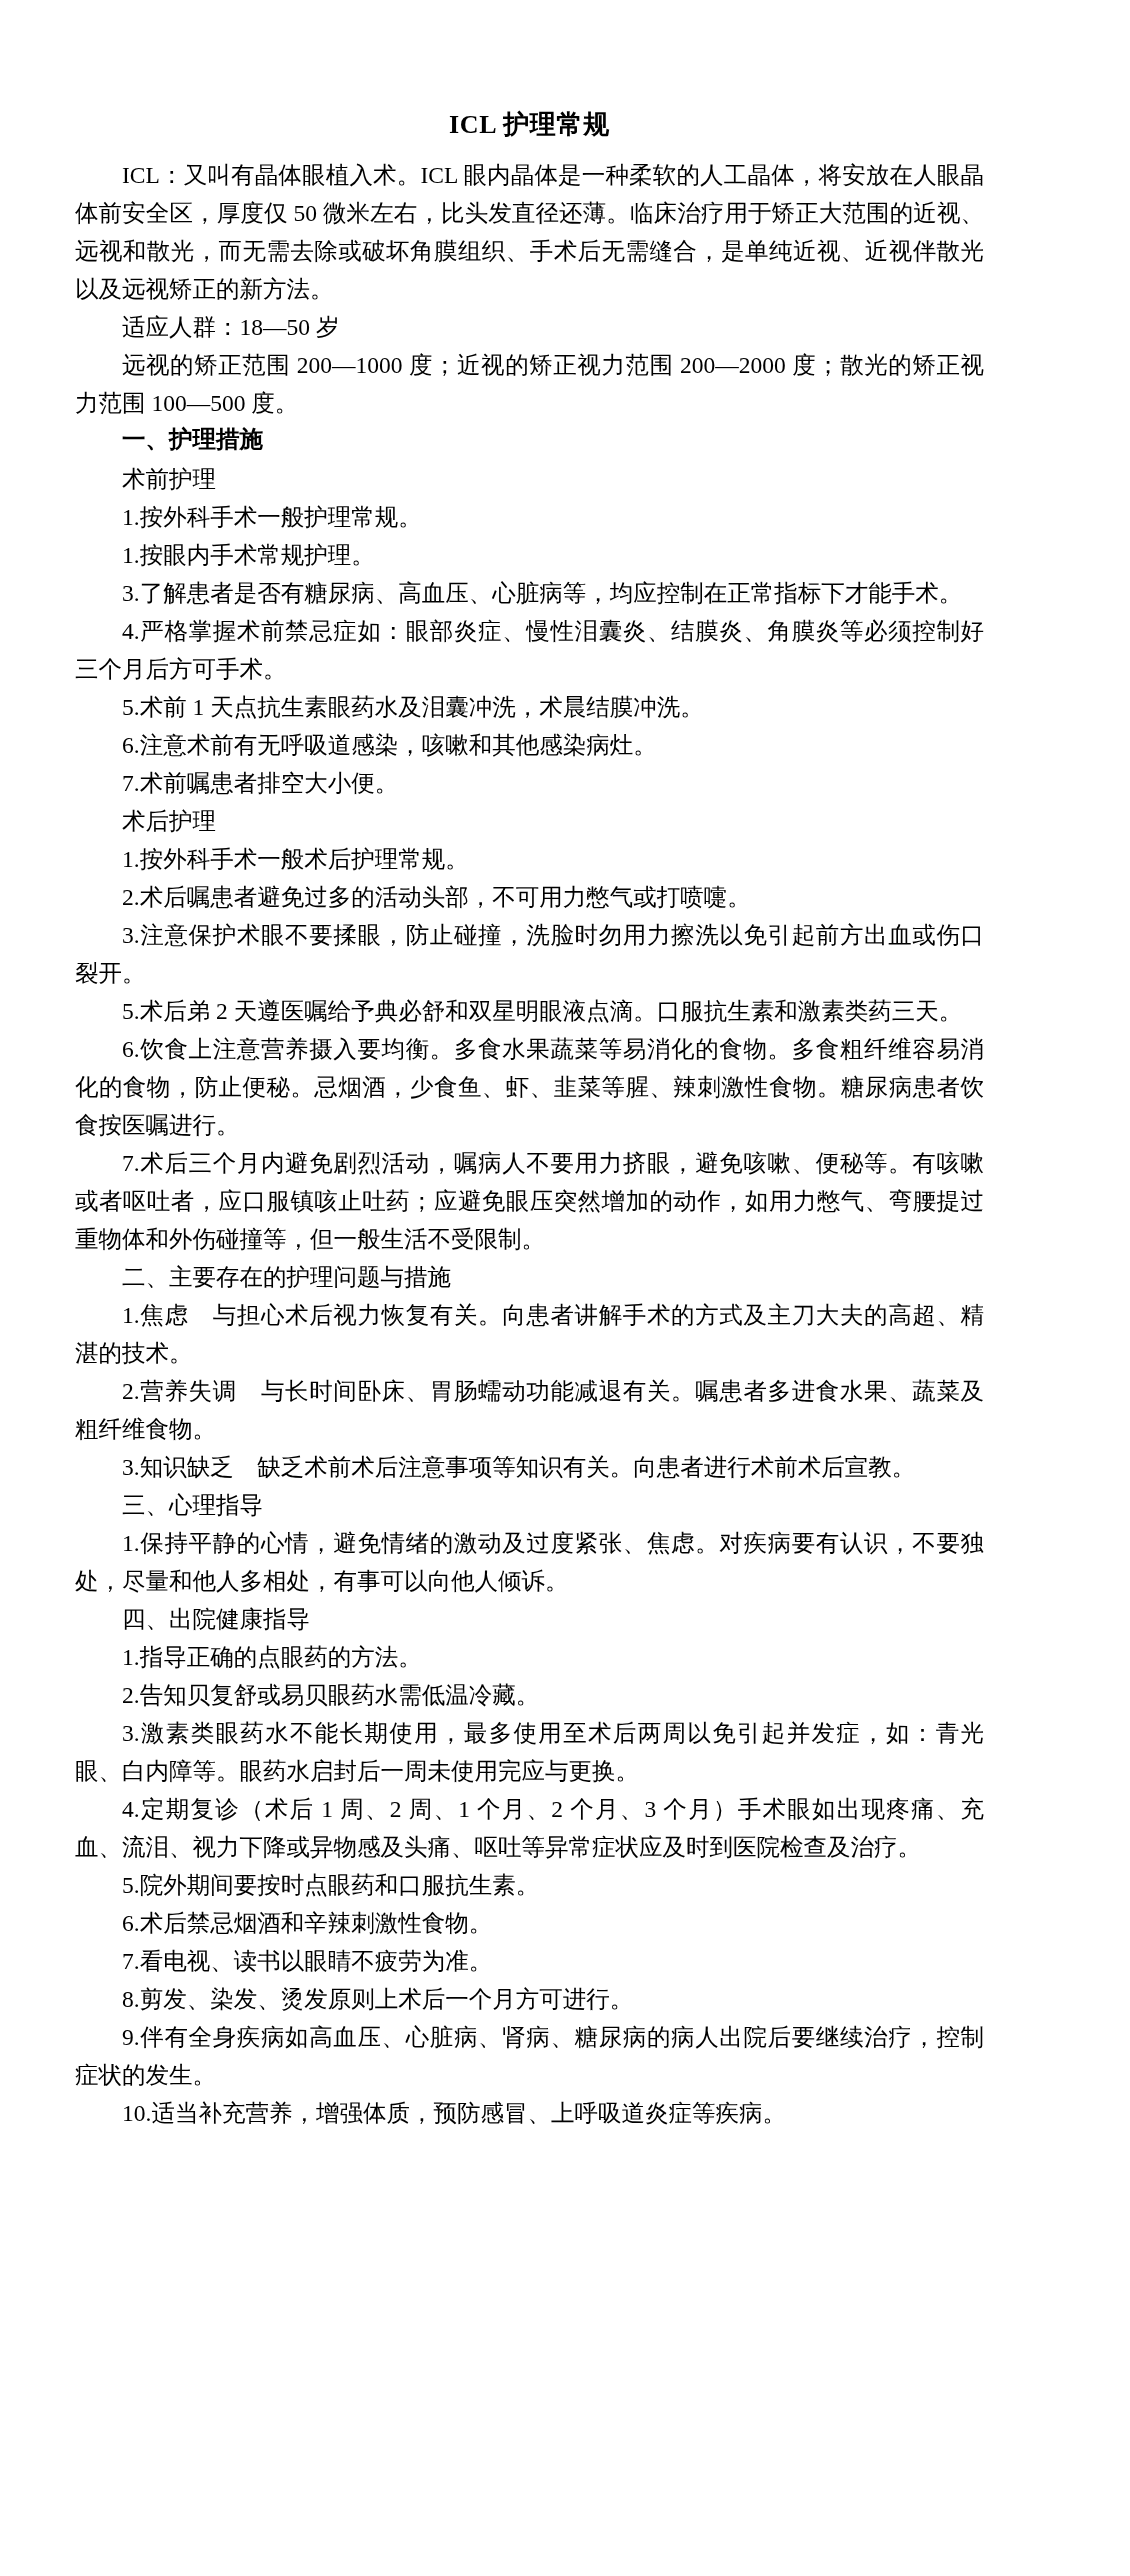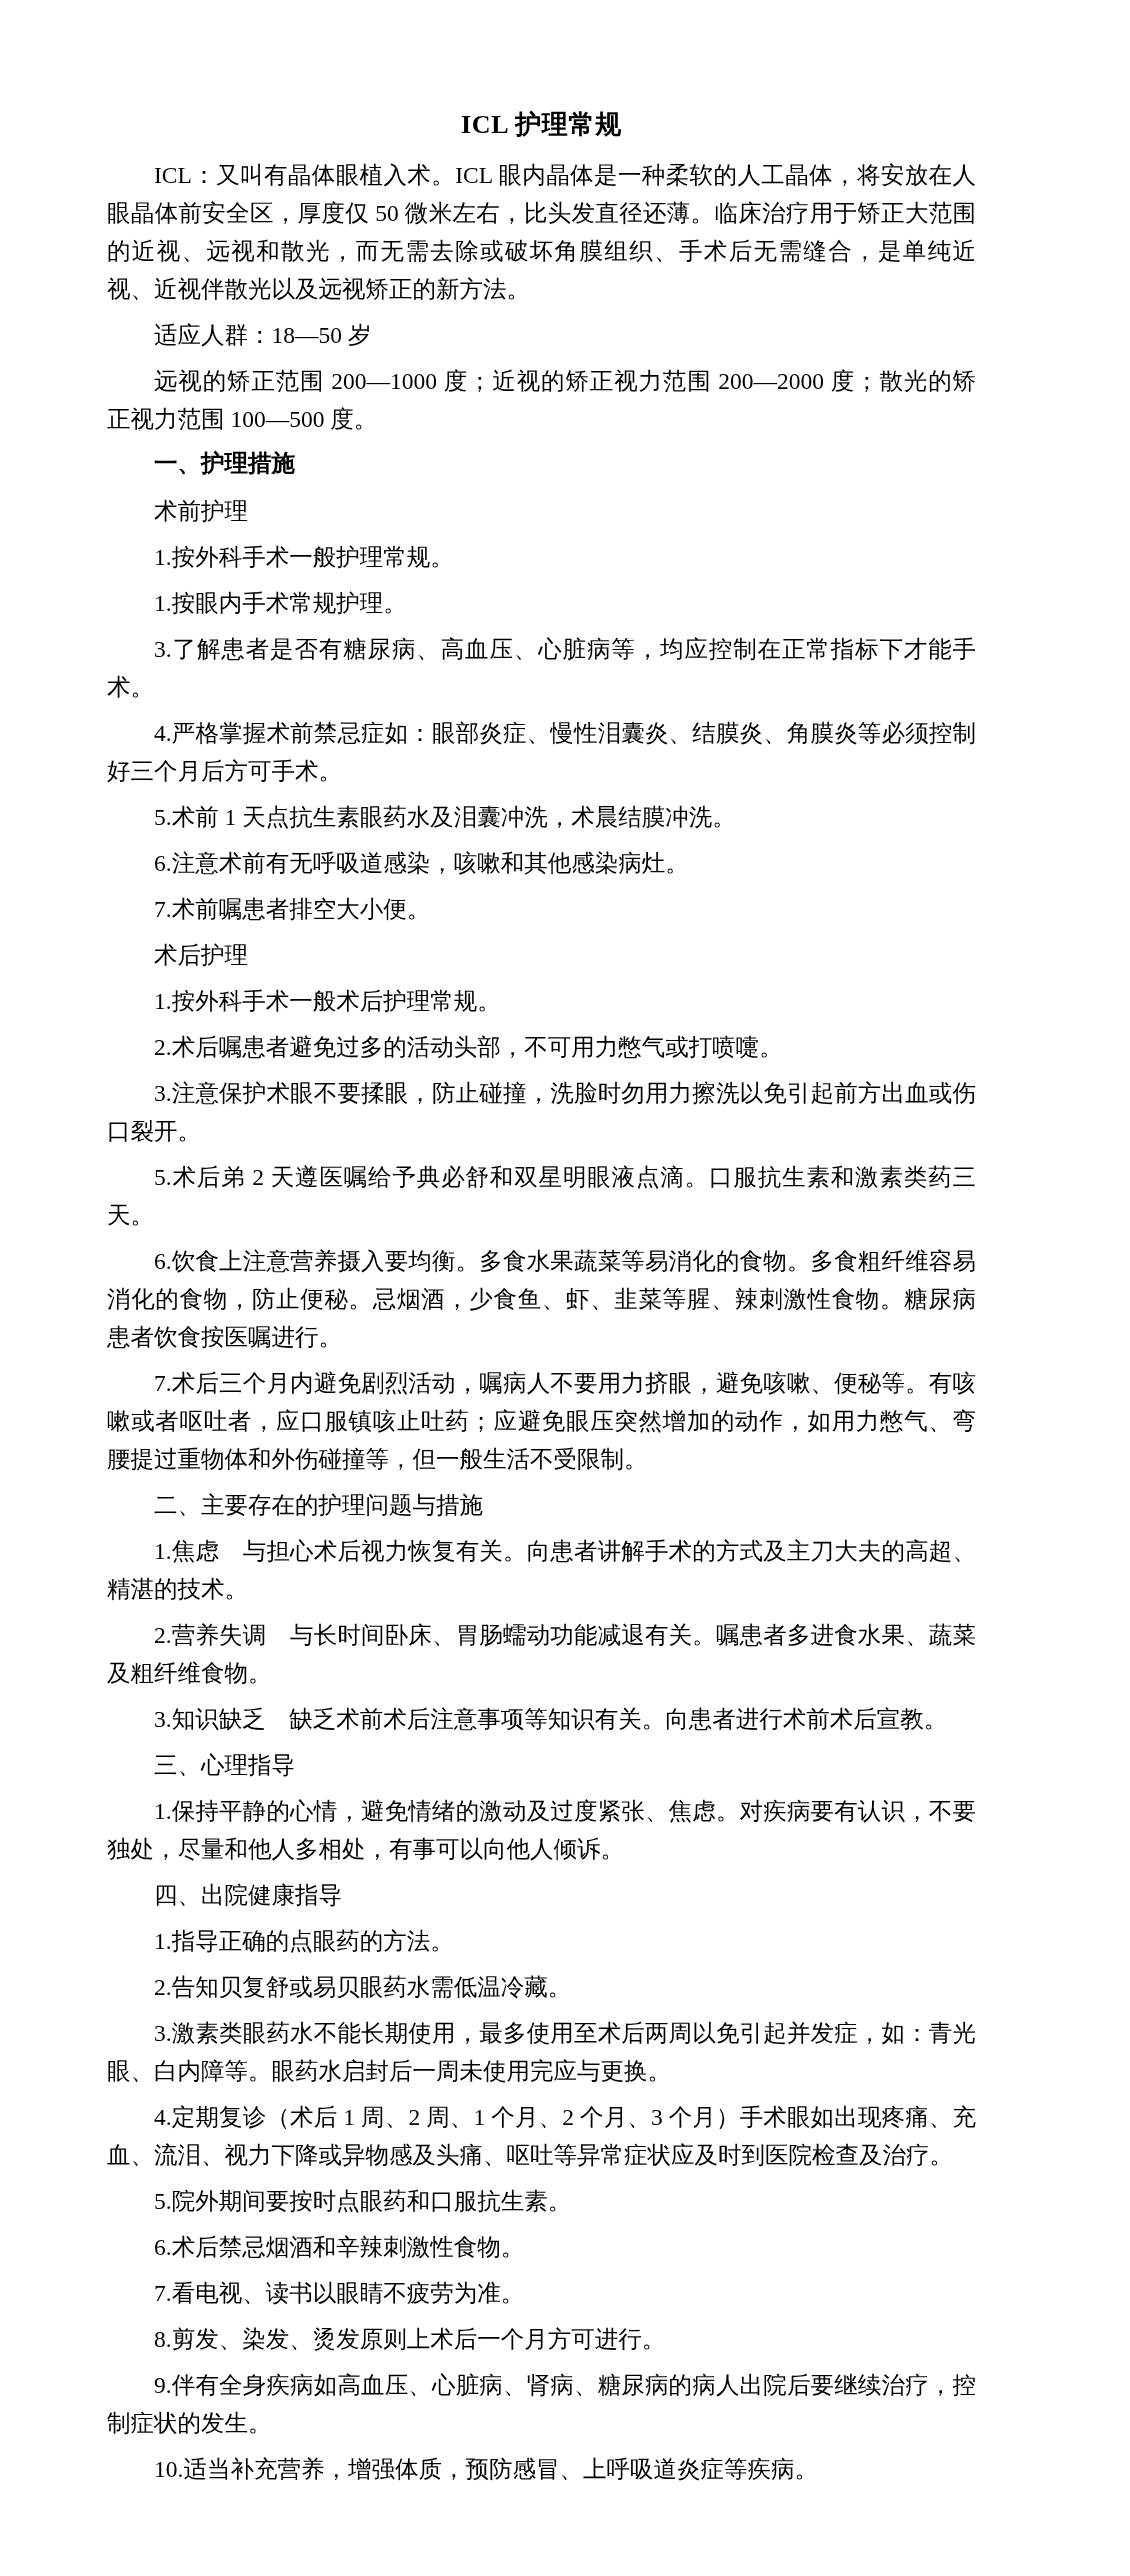--- a/index.html
+++ b/index.html
@@ -8,34 +8,34 @@
     background: #ffffff;
   }
   .page {
     position: relative;
     width: 1130px;
     height: 2576px;
     box-sizing: border-box;
     margin: 0 auto;
     background: #ffffff;
     color: #000000;
-    padding: 103px 146px 0 99px;
+    padding: 103px 146px 0 75px;
     overflow: hidden;
     font-family: "Liberation Serif", "DejaVu Serif", serif;
   }
   .doc-title {
     font-size: 26px;
     font-weight: bold;
     text-align: center;
     line-height: 44px;
     margin: 0 0 8.5px 0;
     letter-spacing: 0.7px;
   }
   .doc-body p {
-    margin: 8px;
+    margin: 0;
     font-size: 23.5px;
     line-height: 38px;
     text-align: justify;
     text-justify: inter-ideograph;
     text-indent: 47px;
     word-break: break-all;
   }
   .doc-body p.bold {
     font-weight: bold;
     font-family: Liberation Mono, monospace;

